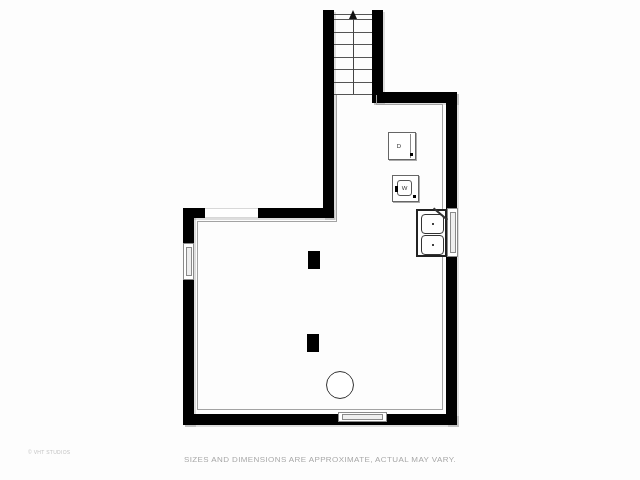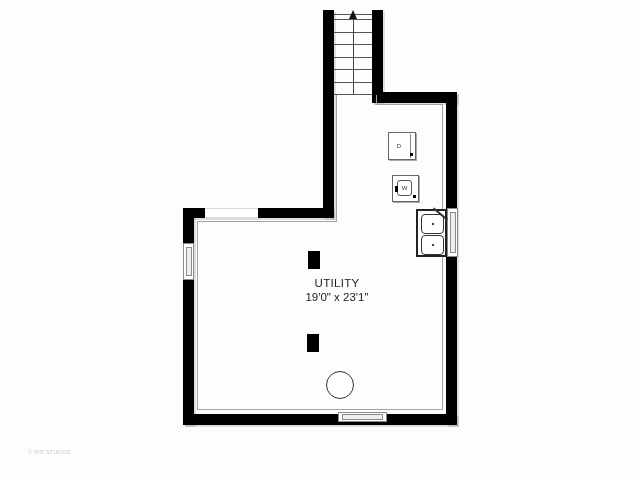--- a/index.html
+++ b/index.html
@@ -108,20 +108,17 @@
     <div class="basin" style="top:24px;">
       <div class="drain"></div>
     </div>
   </div>
   <div class="faucet"></div>
 
   <div class="post" style="left:308px;top:251px;"></div>
   <div class="post" style="left:307px;top:334px;"></div>
   <div class="water-heater"></div>
 
-  <div class="room-label">
-    <div class="room-name">UTILITY</div>
-    <div class="room-dims">19'0" x 23'1"</div>
-  </div>
 
+  <div class="disclaimer">SIZES AND DIMENSIONS ARE APPROXIMATE, ACTUAL MAY VARY.</div>
   <div class="watermark">© VHT STUDIOS</div>
 
 </div>
 
 </body></html>

